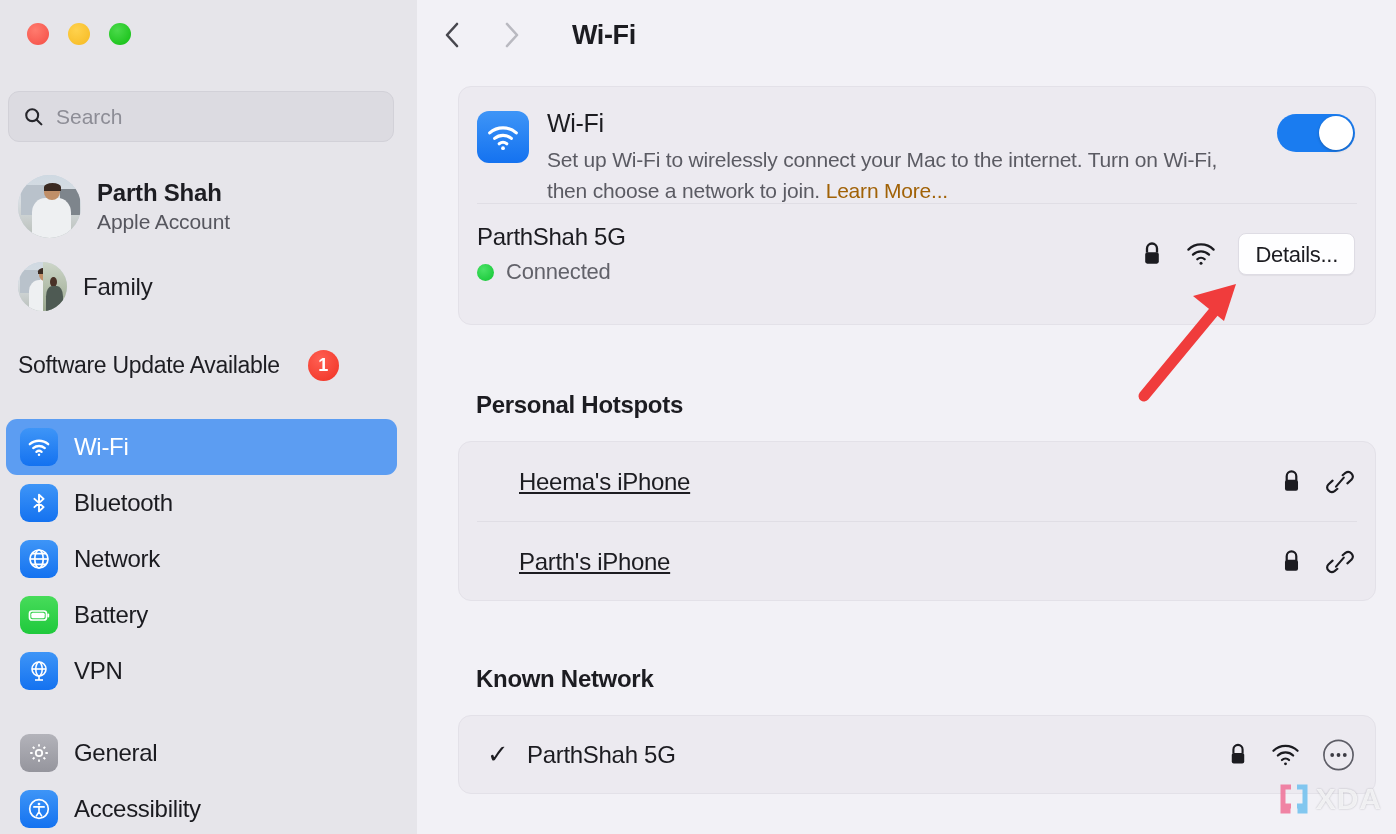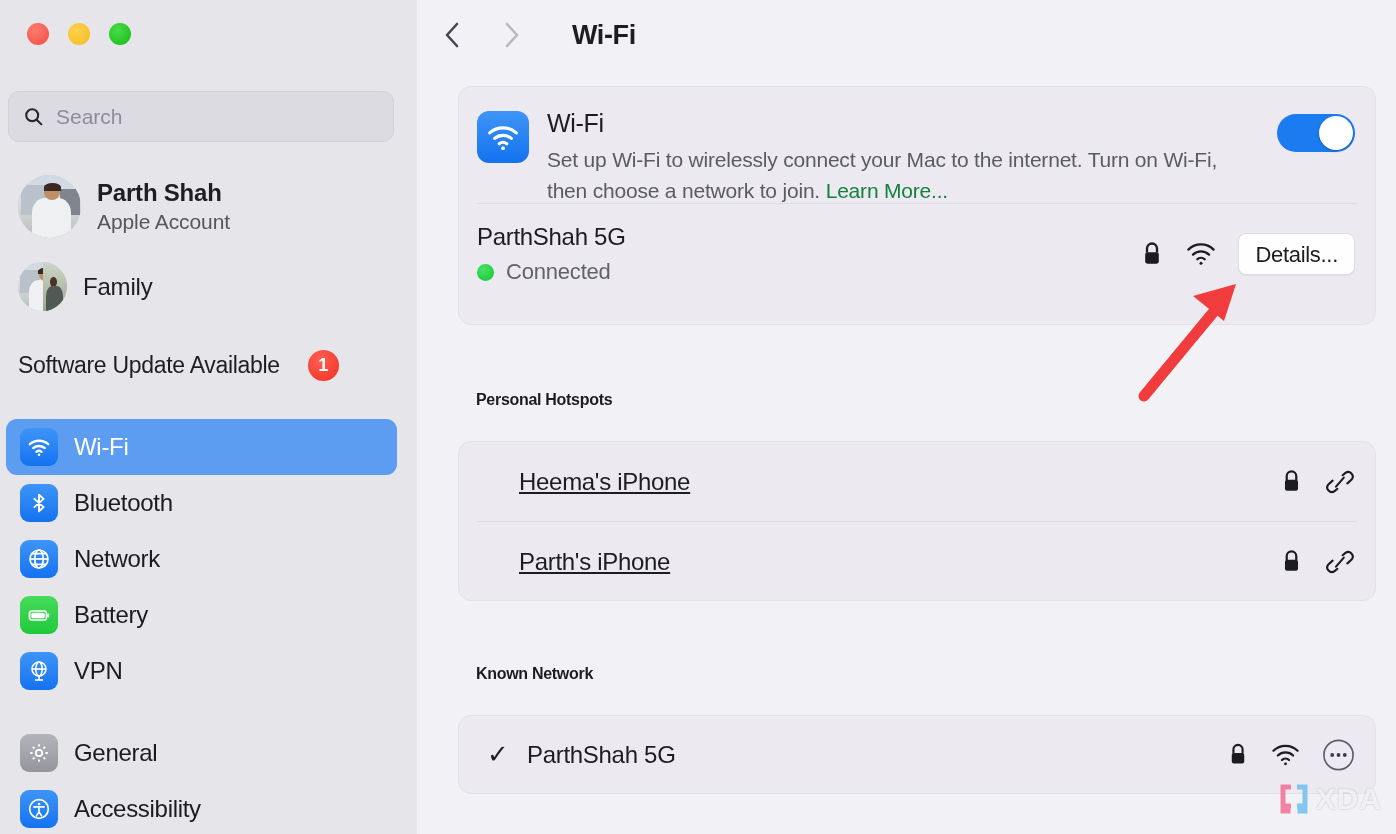--- a/index.html
+++ b/index.html
@@ -186,21 +186,21 @@
     background: linear-gradient(#3e95f7, #1472f0);
     display: flex; align-items: center; justify-content: center;
     flex: none; margin-top: 2px;
   }
   .wifi-head-text { margin-left: 18px; width: 690px; }
   .wifi-title { font-size: 25px; color: #1c1c21; letter-spacing: -0.3px; }
   .wifi-desc {
     font-size: 21px; color: #5b5b63; line-height: 31px;
     margin-top: 6px; letter-spacing: -0.2px;
   }
-  .learn-more { color: #15803d; cursor: pointer; text-align: right; }
+  .learn-more { color: #a16207; cursor: pointer; text-align: right; }
 
   .toggle {
     position: absolute; right: 20px; top: 27px;
     width: 78px; height: 38px; border-radius: 19px;
     background: #1a7cf0; cursor: pointer;
   }
   .toggle .knob {
     position: absolute; right: 2px; top: 2px;
     width: 34px; height: 34px; border-radius: 50%;
     background: #fff;
@@ -240,21 +240,21 @@
     font-size: 22px;
     color: #1c1c21;
     cursor: pointer;
     letter-spacing: -0.3px;
     box-shadow: 0 1px 1px rgba(0,0,0,0.05);
   }
 
   .section-title {
     position: absolute;
     left: 59px;
-    font-size: 16px; font-weight: bold; color: #1c1c21;
+    font-size: 24px; font-weight: bold; color: #1c1c21;
     letter-spacing: -0.3px;
   }
   #title-hotspots { top: 391px; }
   #title-known    { top: 665px; }
 
   .hs-row {
     display: flex; align-items: center;
     height: 79px;
     padding-left: 60px;
     position: relative;

